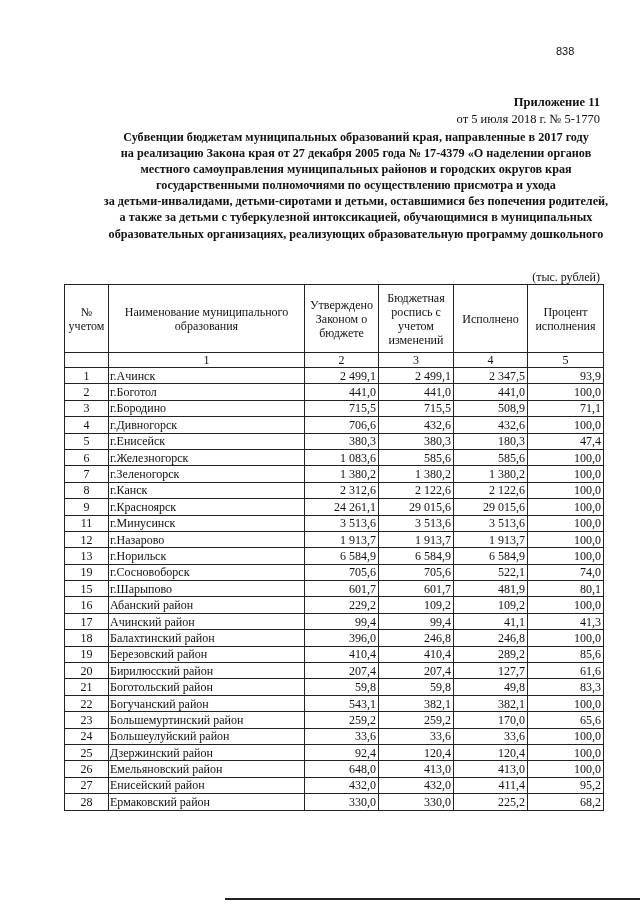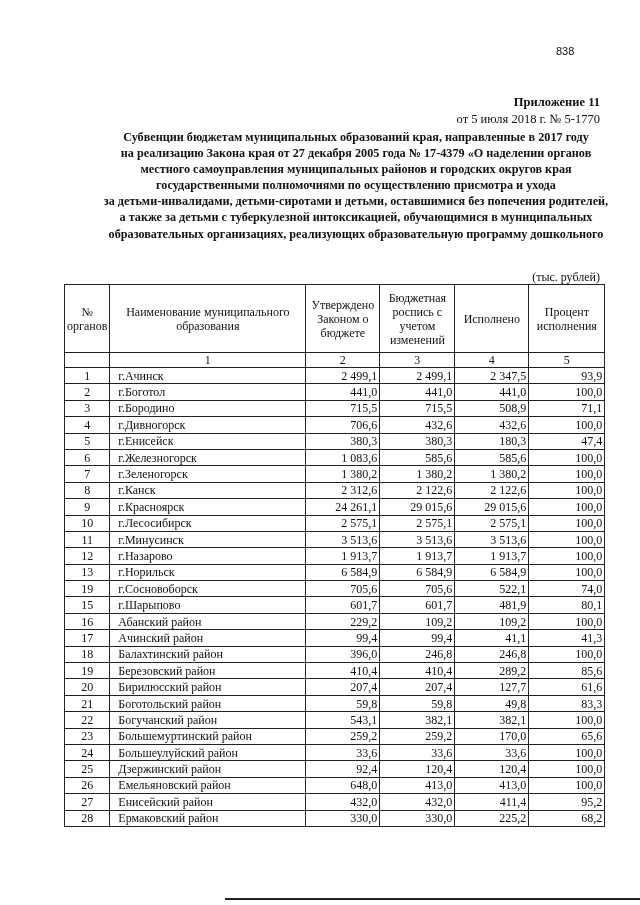--- a/index.html
+++ b/index.html
@@ -11,21 +11,21 @@
   .title { position:absolute; left:0; width:640px; top:129px; text-align:center; font-weight:bold;
            font-size:12.2px; line-height:16.1px;padding-left:36px; }
   .title div { white-space:nowrap; }
   .units { position:absolute; right:40px; top:270px; font-size:12px;text-align:center; }
   table { position:absolute; left:64px; top:284px; border-collapse:collapse; font-size:12px; }
   td, th { border:1px solid #222; padding:0 2px; font-weight:normal; }
   th { text-align:center; vertical-align:middle; line-height:14px; height:67px; font-size:12px; }
   .numrow td { text-align:center; height:14px; line-height:14px; }
   .drow td { height:15.4px; line-height:14px; }
   td.n { text-align:center; }
-  td.name { text-align:left; padding-left:8px; }
+  td.name { text-align:left; padding-left:1px; }
   td.v { text-align:right; padding-right:2px; }
   .outer { border:1.5px solid #111; }
   .bottomline { position:absolute; left:225px; top:898px; width:415px; height:2px; background:#222; }
 </style>
 </head>
 <body>
 
 <div class="pagenum">838</div>
 
 <div class="appendix">
@@ -49,21 +49,21 @@
   <colgroup>
     <col style="width:44px">
       <col style="width:196px">
       <col style="width:74px">
     <col style="width:75px">
       <col style="width:74px">
       <col style="width:76px">
   </colgroup>
   <thead>
     <tr>
-      <th>№ органов</th>
+      <th>№ учетом</th>
       <th>Наименование муниципального образования</th>
       <th>Утверждено Законом о бюджете</th>
       <th>Бюджетная роспись с учетом изменений</th>
       <th>Исполнено</th>
       <th>Процент исполнения</th>
     </tr>
     <tr class="numrow">
       <td></td>
       <td>1</td>
       <td>2</td>
@@ -139,28 +139,20 @@
       </tr>
       <tr class="drow">
         <td class="n">9</td>
         <td class="name">г.Красноярск</td>
         <td class="v">24 261,1</td>
         <td class="v">29 015,6</td>
         <td class="v">29 015,6</td>
         <td class="v">100,0</td>
       </tr>
       <tr class="drow">
-        <td class="n">10</td>
-        <td class="name">г.Лесосибирск</td>
-        <td class="v">2 575,1</td>
-        <td class="v">2 575,1</td>
-        <td class="v">2 575,1</td>
-        <td class="v">100,0</td>
-      </tr>
-      <tr class="drow">
         <td class="n">11</td>
         <td class="name">г.Минусинск</td>
         <td class="v">3 513,6</td>
         <td class="v">3 513,6</td>
         <td class="v">3 513,6</td>
         <td class="v">100,0</td>
       </tr>
       <tr class="drow">
         <td class="n">12</td>
         <td class="name">г.Назарово</td>

